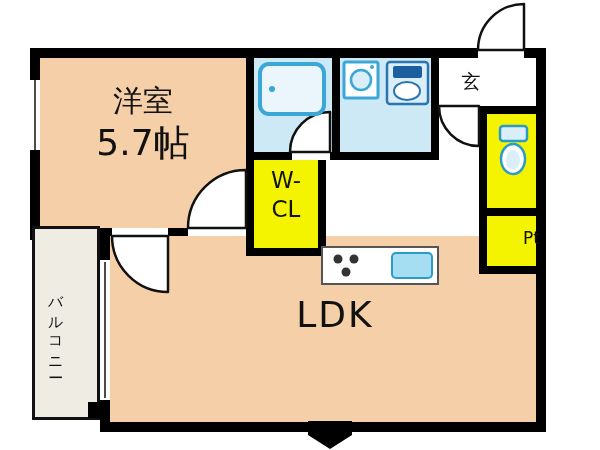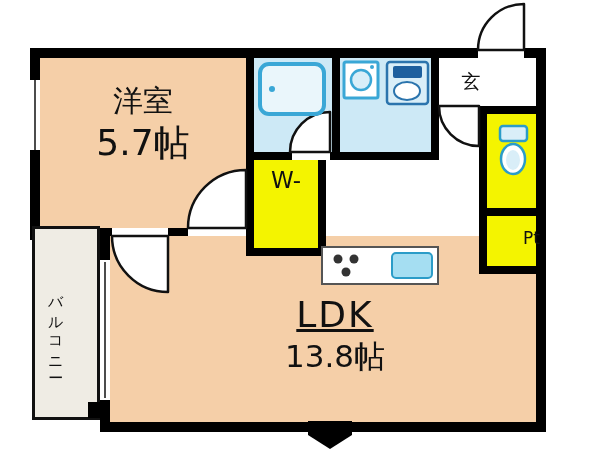--- a/index.html
+++ b/index.html
@@ -35,21 +35,21 @@
     z-index: 6;
     color: #111;
     text-align: center;
     line-height: 1.25;
     white-space: nowrap;
   }
   .label .l1 { display: block; }
   .label .l2 { display: block; }
   .lbl-western .l1 { font-size: 30px; }
   .lbl-western .l2 { font-size: 36px; }
-  .lbl-ldk .l1 { font-size: 36px; letter-spacing: 2px; text-decoration: underline; }
+  .lbl-ldk .l1 { font-size: 36px; letter-spacing: 2px; }
   .lbl-ldk .l2 { font-size: 31px; }
   .lbl-wcl { font-size: 23px; }
   .lbl-genkan { font-size: 19px; }
   .lbl-pt { font-size: 17px; padding-left: 36px; }
   .lbl-balcony {
     writing-mode: vertical-rl;
     text-orientation: upright;
     font-size: 15px;
     letter-spacing: 4px;
     height: 175px;
@@ -142,25 +142,25 @@
     <path d="M 308 421 L 352 421 L 352 435 L 330 449 L 308 435 Z" fill="#000"></path>
   </svg>
 
   <div class="label lbl-western" style="left:40px;top:82px;width:206px">
     <span class="l1">洋室</span>
     <span class="l2">5.7帖</span>
   </div>
 
   <div class="label lbl-wcl" style="left:254px;top:166px;width:64px">
     <span class="l1">W-</span>
+    <span class="l2">CL</span>
   </div>
 
   <div class="label lbl-ldk" style="left:135px;top:292px;width:400px">
     <span class="l1">LDK</span>
-    <span class="l2">13.8帖</span>
   </div>
 
   <div class="label lbl-genkan" style="left:445px;top:70px;width:52px">玄</div>
 
   <div class="label lbl-pt" style="left:487px;top:228px;width:49px">Pt</div>
 
   <div class="label lbl-balcony" style="left:46px;top:242px">バルコニー</div>
 
 </div>
 

